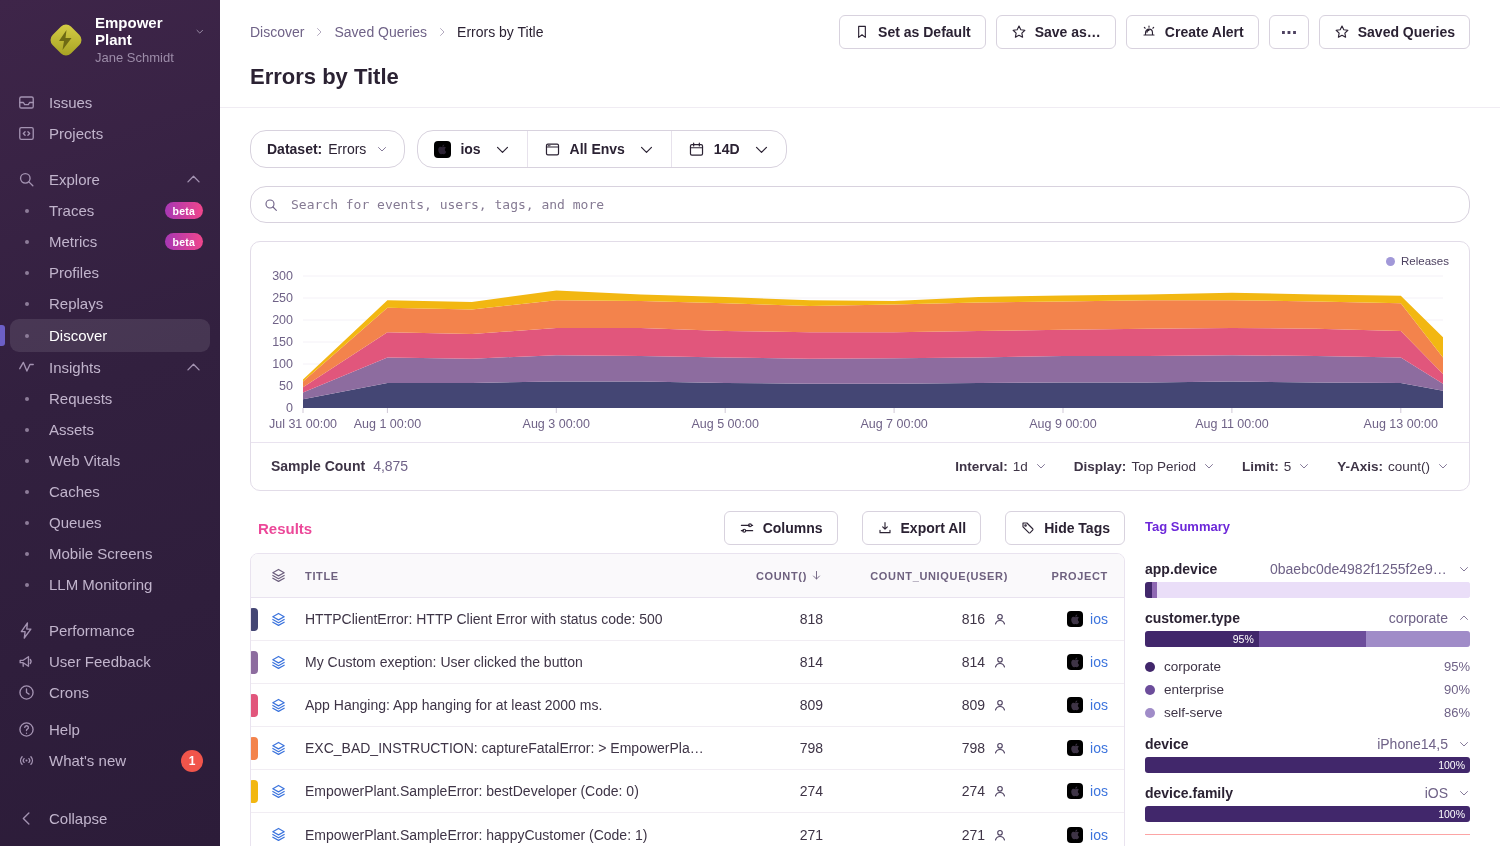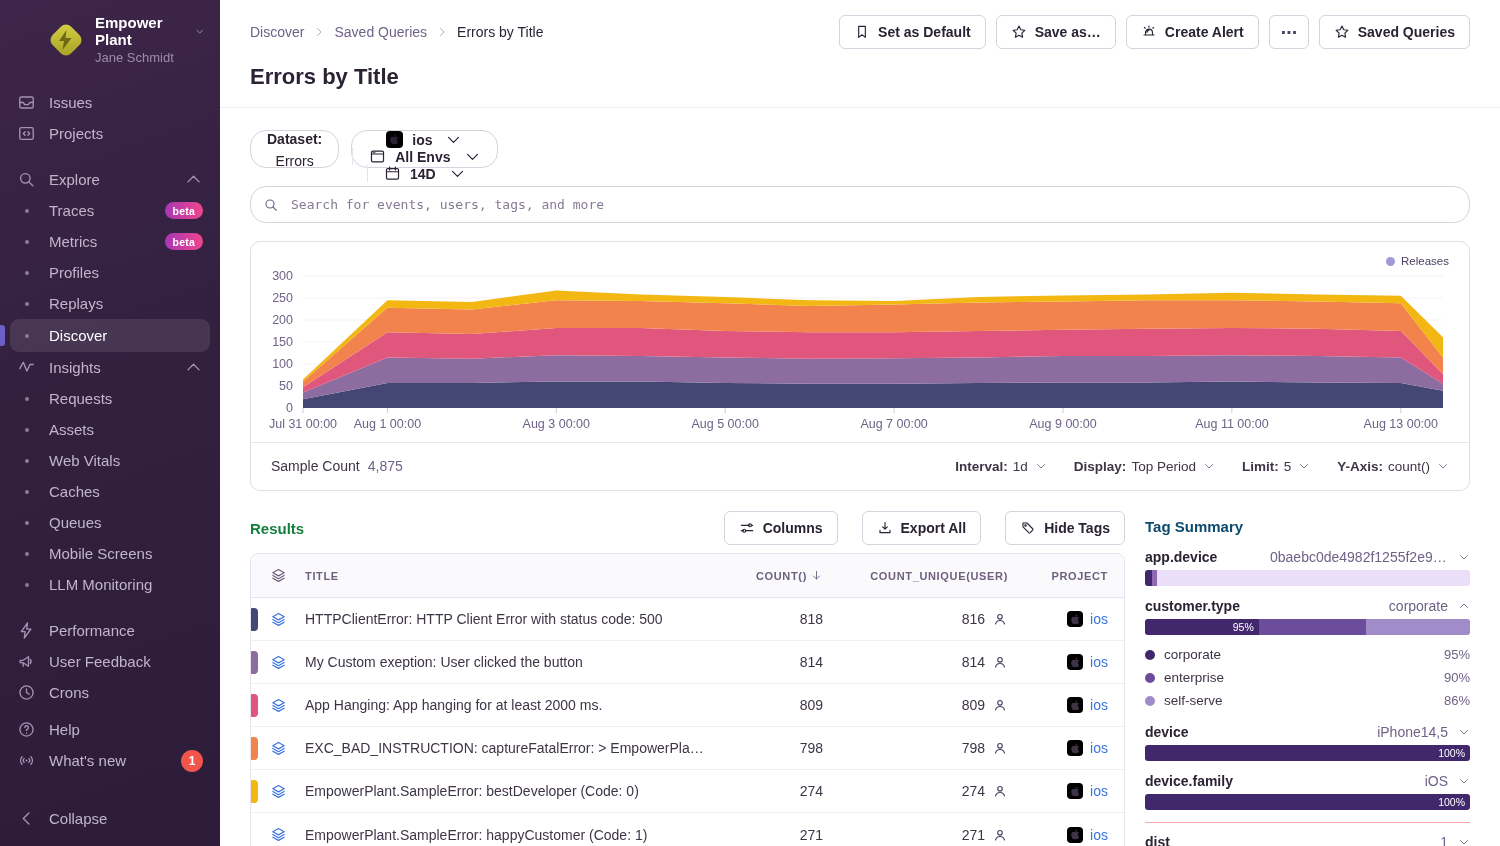--- a/index.html
+++ b/index.html
@@ -54,21 +54,21 @@
   .btn .ic { width:16px; height:16px; }
   .btn-dots { padding:0 11px; font-size:16px; color:#4d4160; }
   .star-filled { fill:#6c5fc7; stroke:#6c5fc7; }
   .page-title { font-size:22px; font-weight:700; color:#2b2233; margin:15px 0 17px; }
   .header-divider { border-bottom:1px solid #f0ecf3; }
   .content { flex:1; padding:22px 30px 0; overflow:hidden; }
 
   
   .filter-row { display:flex; gap:12px; margin-bottom:18px; }
   .pill { display:flex; align-items:center; background:#fff; border:1px solid #d8d2de; border-radius:16px;
-    height:38px; cursor:pointer;flex-direction:column; }
+    height:38px; cursor:pointer; }
   .dataset-pill { padding:0 16px; gap:6px; font-size:14px; }
   .dataset-pill b { font-weight:700; }
   .chev { width:12px; height:12px; color:#6f6287; margin-left:4px; }
   .seg { padding:0 16px; gap:9px; font-size:14px; font-weight:600; display:flex; align-items:center; height:100%; cursor:pointer; }
   .seg + .seg { border-left:1px solid #e7e2ec; }
   .seg .ic { width:17px; height:17px; color:#2b2233; }
   .apple-chip { width:17px; height:17px; background:#000; border-radius:4px; display:flex;
     align-items:center; justify-content:center; flex:none; }
   .apple-chip svg { width:11px; height:13px; fill:#fff; }
   .search-bar { display:flex; align-items:center; gap:10px; border:1px solid #d8d2de; border-radius:16px;
@@ -81,30 +81,30 @@
   
   .chart-card { border:1px solid #e2dce8; border-radius:10px; margin-bottom:20px; }
   .chart-area { position:relative; height:200px; padding-top:8px; }
   .legend { position:absolute; top:13px; right:20px; display:flex; align-items:center; gap:6px;
     font-size:11.5px; color:#4d4160; }
   .legend-dot { width:9px; height:9px; border-radius:50%; }
   .axis-label { fill:#6f6287; font-size:12.5px; }
   .chart-footer { display:flex; align-items:center; justify-content:space-between;
     border-top:1px solid #e9e3ef; padding:15px 20px 16px; }
   .sample { font-size:14px; color:#6f6287; }
-  .sample b { color:#3e3446; font-weight:400; margin-right:8px; }
+  .sample b { color:#3e3446; font-weight:700; margin-right:8px; }
   .chart-controls { display:flex; gap:27px; }
   .ctrl { display:flex; align-items:center; gap:5px; font-size:13.5px; color:#3e3446; cursor:pointer; }
   .ctrl b { font-weight:700; }
   .ctrl .chev { margin-left:2px; }
 
   
   .results-grid { display:grid; grid-template-columns:1fr 325px; gap:20px; }
   .results-head { display:flex; align-items:center; justify-content:space-between; margin-bottom:8px; height:34px; }
-  .sec-title { font-size:15px; font-weight:700; color:#15803d; }
+  .sec-title { font-size:15px; font-weight:700; color:#ec4899;margin-left:8px; }
   .results-buttons { display:flex; gap:24px; }
   .table { border:1px solid #e9e3ef; border-radius:8px 8px 0 0; overflow:hidden; }
   .thead, .tr { display:grid; grid-template-columns:54px 1fr 110px 185px 110px; align-items:center; }
   .thead { background:#faf9fb; height:44px; border-bottom:1px solid #e9e3ef; font-size:11px;
     font-weight:700; letter-spacing:.06em; color:#6e617f; }
   .tr { height:43px; position:relative; border-bottom:1px solid #f1edf3; font-size:14px; color:#3e3446; background:#fff; }
   .tr:last-child { border-bottom:none; }
   .chip { position:absolute; left:-2px; top:10px; width:9px; height:23px; border-radius:4px; }
   .cell-icon { display:flex; justify-content:center; }
   .cell-icon .ic { width:17px; height:17px; color:#3c74dd; }
@@ -113,21 +113,21 @@
   .cell-num { text-align:right; padding-right:6px; }
   .thead .cell-num { display:flex; align-items:center; justify-content:flex-end; gap:3px; cursor:pointer; }
   .thead .cell-num .ic { width:13px; height:13px; }
   .cell-unique { display:flex; justify-content:flex-end; align-items:center; gap:7px; padding-right:6px; }
   .cell-unique .ic { width:16px; height:16px; color:#4d4160; }
   .cell-project { display:flex; justify-content:flex-end; align-items:center; gap:7px; padding-right:16px; }
   .cell-project .apple-chip { width:16px; height:16px; }
   .proj-link { color:#3c74dd; cursor:pointer; }
   .thead .cell-project { text-align:right; display:block; padding-right:16px; }
 
-  .tags-title { font-size:15px; font-weight:700; color:#0c4a6e; height:30px; display:flex; align-items:center; margin-bottom:8px; }
+  .tags-title { font-size:13px; font-weight:700; color:#6d28d9; height:30px; display:flex; align-items:center; margin-bottom:20px; }
   .tag-section { margin-bottom:12px; }
   .tag-section.with-divider { border-top:1px solid #fca5a5; padding-top:11px; }
   .tag-head { display:flex; justify-content:space-between; align-items:center; margin-bottom:5px; font-size:14px; }
   .tag-key { font-weight:700; color:#2b2233; }
   .tag-value { color:#6f6287; display:flex; gap:6px; align-items:center; cursor:pointer; max-width:200px; }
   .tag-value .val { overflow:hidden; white-space:nowrap; text-overflow:ellipsis; }
   .tag-value .chev { flex:none; }
   .tag-bar { height:16px; border-radius:3px; overflow:hidden; display:flex; background:#eadef8; }
   .tag-seg { height:100%; display:flex; align-items:center; justify-content:flex-end; }
   .tag-seg span { color:#fff; font-size:10.5px; padding-right:5px; }

